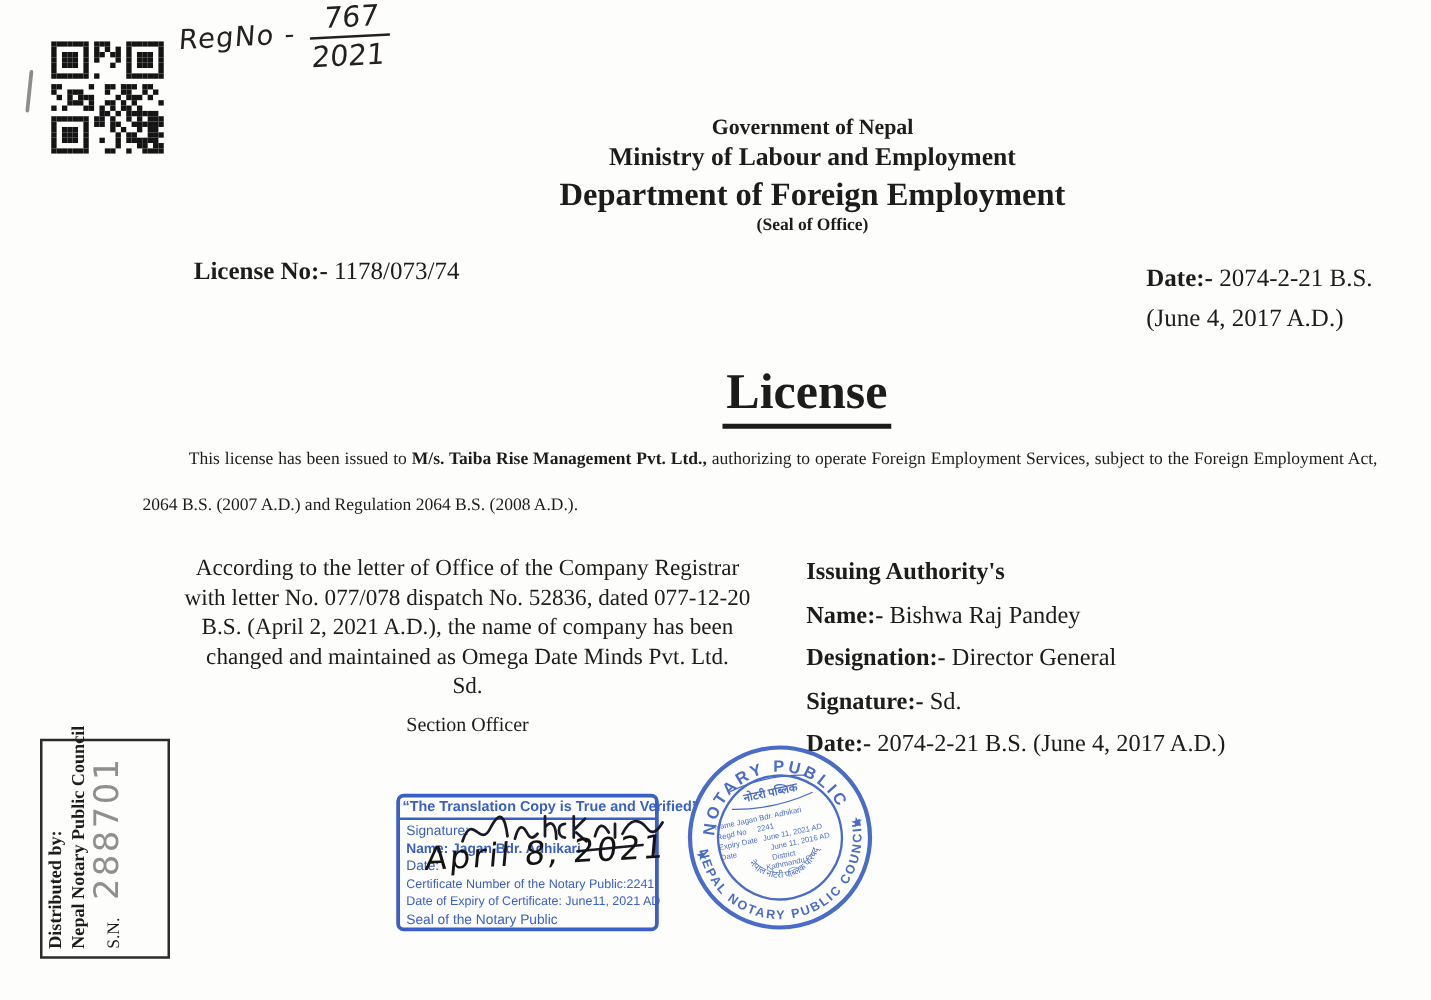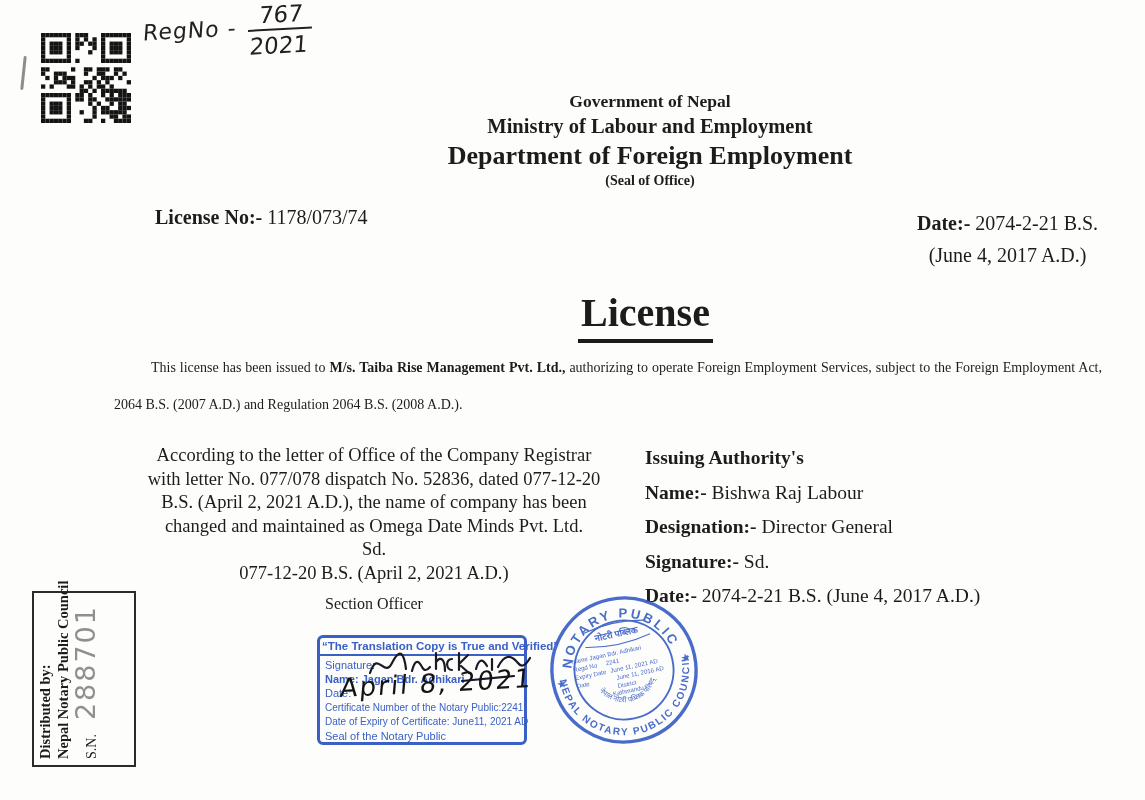--- a/index.html
+++ b/index.html
@@ -25,21 +25,21 @@
 
   
   .header{left:155px; right:0; top:90px; text-align:center; font-weight:bold;}
   .header .h1{font-size:17.5px; line-height:23px;}
   .header .h2{font-size:20.5px; line-height:27px;}
   .header .h3{font-size:26px; line-height:31px;}
   .header .h4{font-size:14px; line-height:20px;}
 
   
   .license-no{left:155px; top:206px; font-size:20px;}
-  .date-top{left:917px; top:207px; font-size:20px; line-height:32px;text-align:center;}
+  .date-top{left:917px; top:207px; font-size:20px; line-height:32px;}
   b.lbl{font-weight:bold;}
 
   
   .title-wrap{left:110px; right:0; top:289px; text-align:center;}
   .title-wrap .title{display:inline-block; font-size:40px; font-weight:bold;
     border-bottom:4.5px solid #1b1b1b; padding:0 3px 3px;margin-left:36px;}
 
   
   .body-par{left:114px; width:988px; top:349px; font-size:14px; line-height:37px;
     text-align:justify; text-indent:37px;}
@@ -349,27 +349,26 @@
   <div class="abs body-par">
     <span>This license has been issued to </span><b>M/s. Taiba Rise Management Pvt. Ltd.,</b><span> authorizing to operate Foreign Employment Services, subject to the Foreign Employment Act, 2064 B.S. (2007 A.D.) and Regulation 2064 B.S. (2008 A.D.).</span>
   </div>
 
   <div class="abs amendment">
     <div>According to the letter of Office of the Company Registrar</div>
     <div>with letter No. 077/078 dispatch No. 52836, dated 077-12-20</div>
     <div>B.S. (April 2, 2021 A.D.), the name of company has been</div>
     <div>changed and maintained as Omega Date Minds Pvt. Ltd.</div>
     <div>Sd.</div>
-    <div>077-12-20 B.S. (April 2, 2021 A.D.)</div>
     <div class="officer">Section Officer</div>
   </div>
 
   <div class="abs issuing">
     <div><b class="lbl">Issuing Authority's</b></div>
-    <div><b class="lbl">Name:-</b><span> Bishwa Raj Labour</span></div>
+    <div><b class="lbl">Name:-</b><span> Bishwa Raj Pandey</span></div>
     <div><b class="lbl">Designation:-</b><span> Director General</span></div>
     <div><b class="lbl">Signature:-</b><span> Sd.</span></div>
     <div><b class="lbl">Date:-</b><span> 2074-2-21 B.S. (June 4, 2017 A.D.)</span></div>
   </div>
 
   <div class="abs sn-box">
     <div class="sn-rot">
       <div class="d1">Distributed by:</div>
       <div class="d2">Nepal Notary Public Council</div>
       <div class="sn-row">

